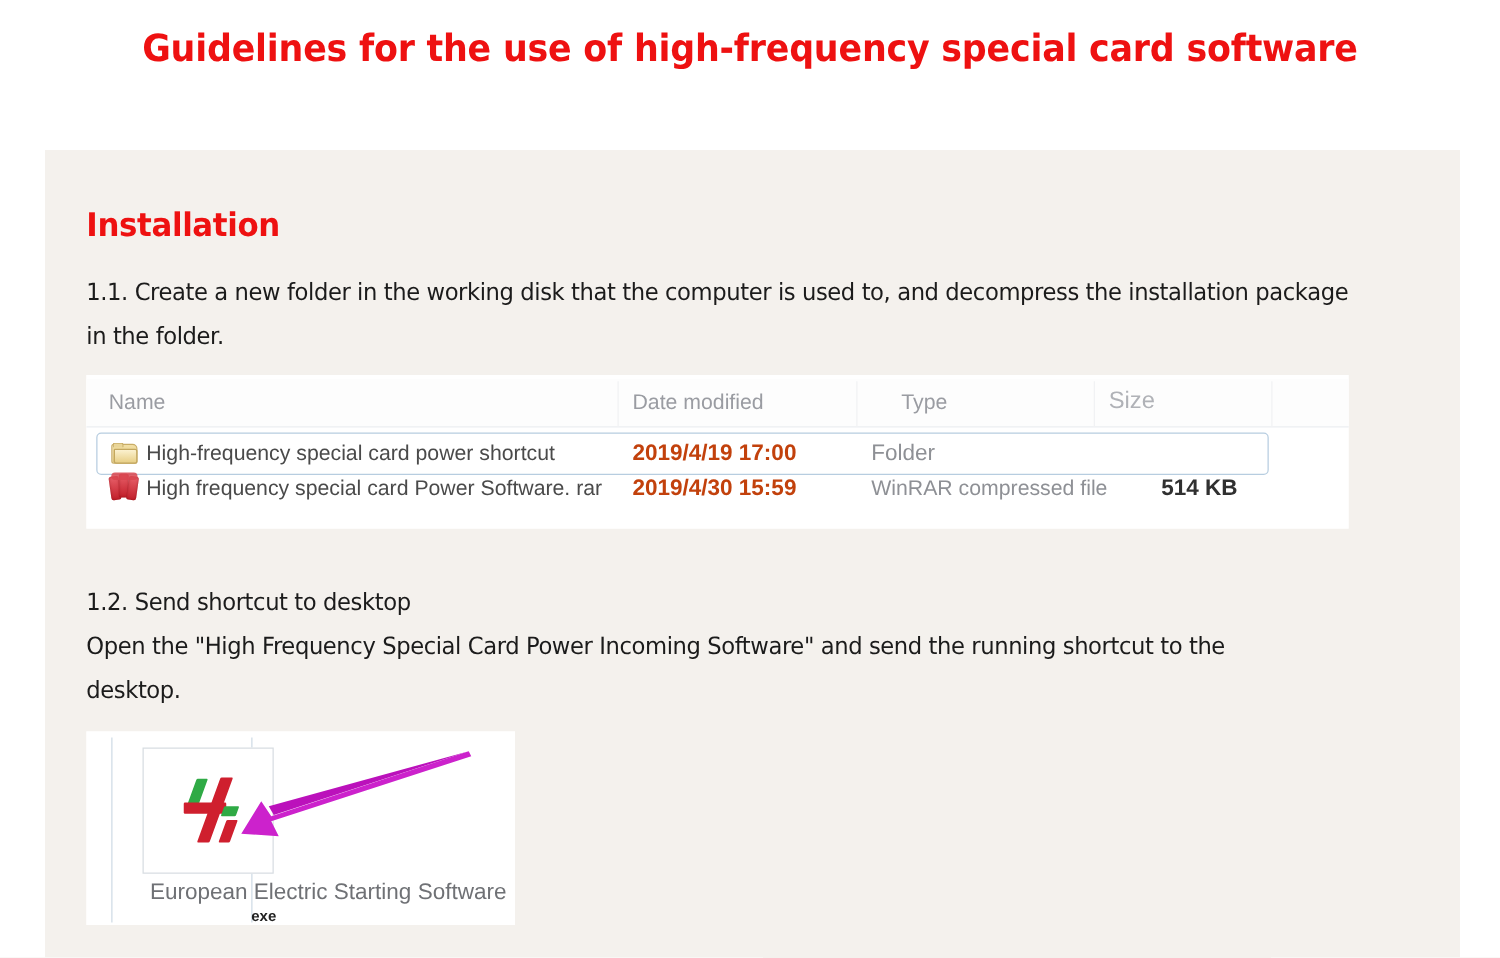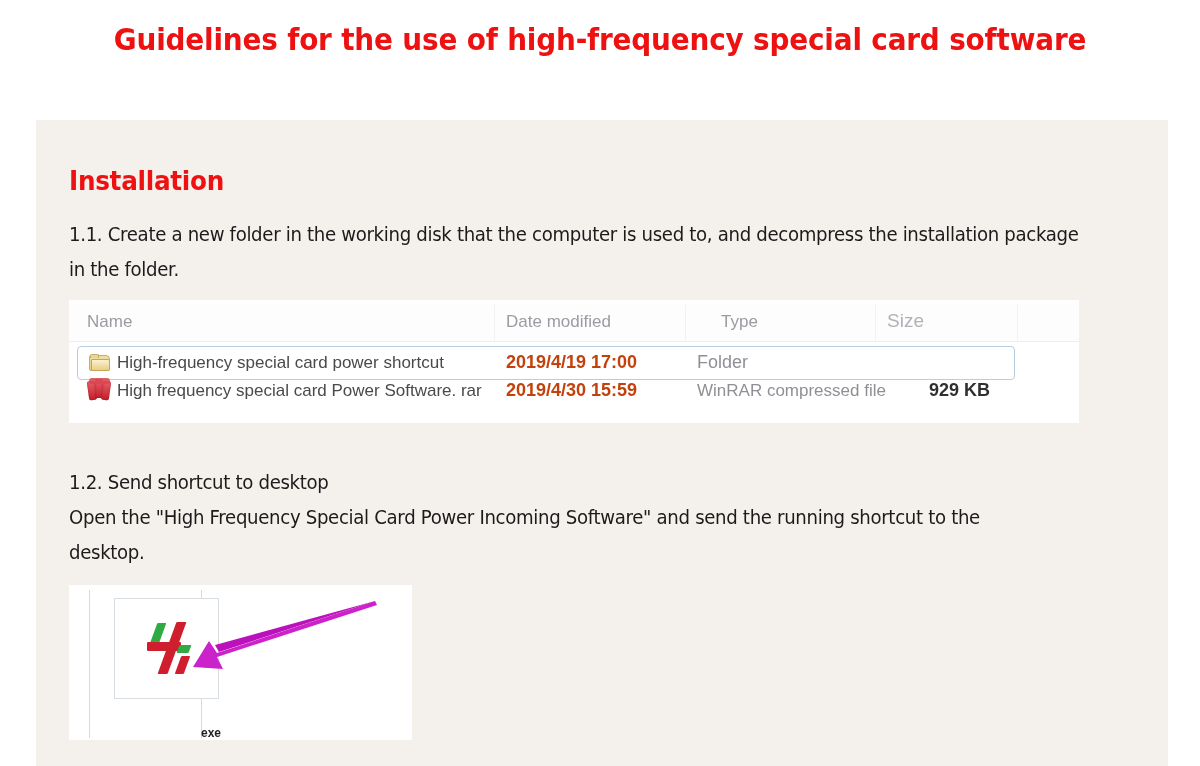--- a/index.html
+++ b/index.html
@@ -348,39 +348,40 @@
     <div class="row row-2">
       <div class="rar-icon">
         <div class="b b1"></div>
         <div class="b b2"></div>
         <div class="b b3"></div>
         <div class="cap"></div>
       </div>
       <div class="cell cell-name">High frequency special card Power Software. rar</div>
       <div class="cell cell-date">2019/4/30 15:59</div>
       <div class="cell cell-type">WinRAR compressed file</div>
-      <div class="cell cell-size">929 KB</div>
+      <div class="cell cell-size">514 KB</div>
     </div>
 
   </div>
 
   <div class="para para-12a">1.2. Send shortcut to desktop</div>
 
   <div class="para para-12b">Open the "High Frequency Special Card Power Incoming Software" and send the running shortcut to the desktop.</div>
 
   <div class="desktop-shot">
     <div class="icon-tile">
       <div class="icon-box"></div>
       <div class="app-logo">
         <div class="bar g1"></div>
         <div class="bar r3"></div>
         <div class="bar r1"></div>
         <div class="bar g2"></div>
         <div class="bar r2"></div>
       </div>
+      <div class="icon-caption">European Electric Starting Software</div>
       <div class="icon-ext">exe</div>
     </div>
 
     <svg class="arrow-svg" viewBox="0 0 200 85">
       <path d="M 196 6 L 38 58 L 30 46 L 14 72 L 44 74 L 38 62 L 198 10 Z" fill="#cc22cc"></path>
       <path d="M 196 6 L 40 57 L 36 50 Z" fill="#bb11bb"></path>
     </svg>
   </div>
 
 </div>

